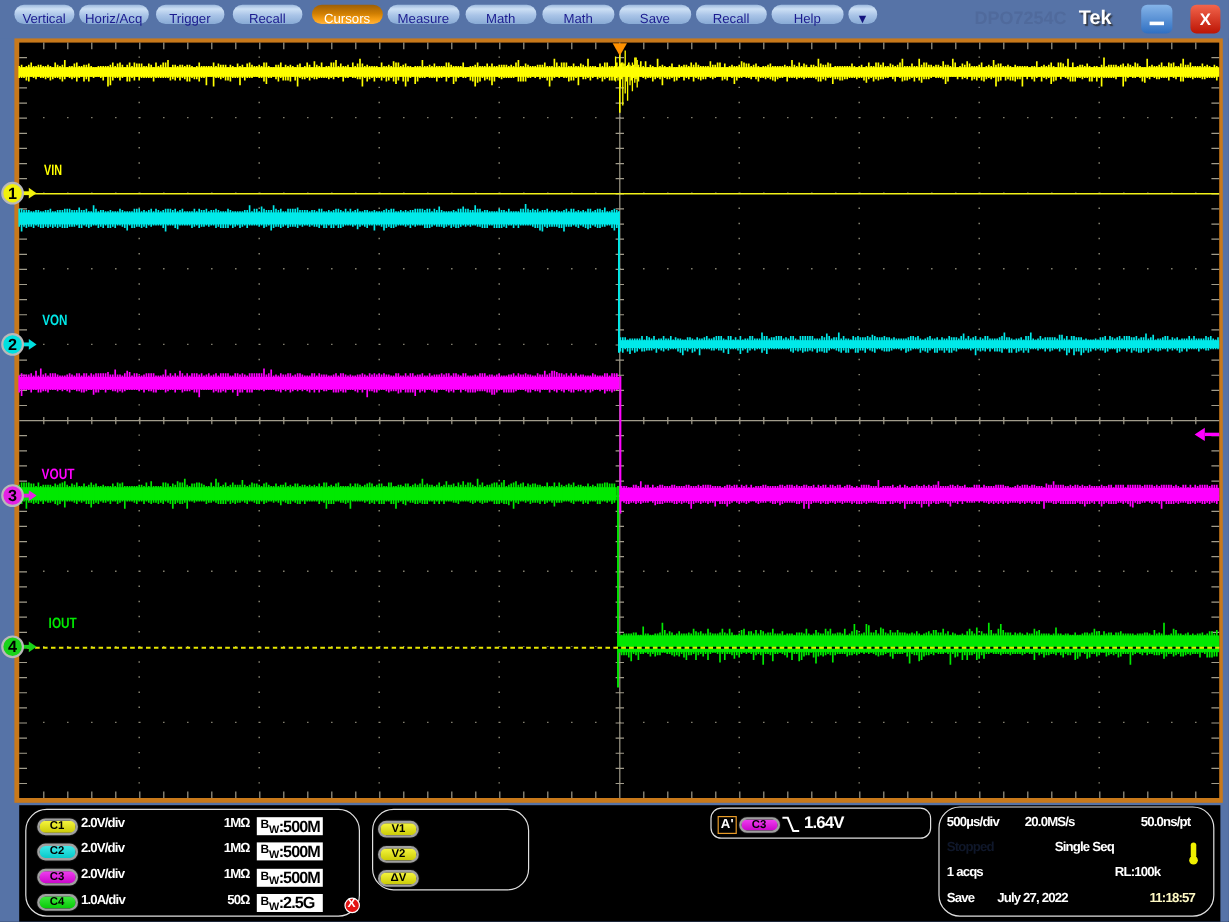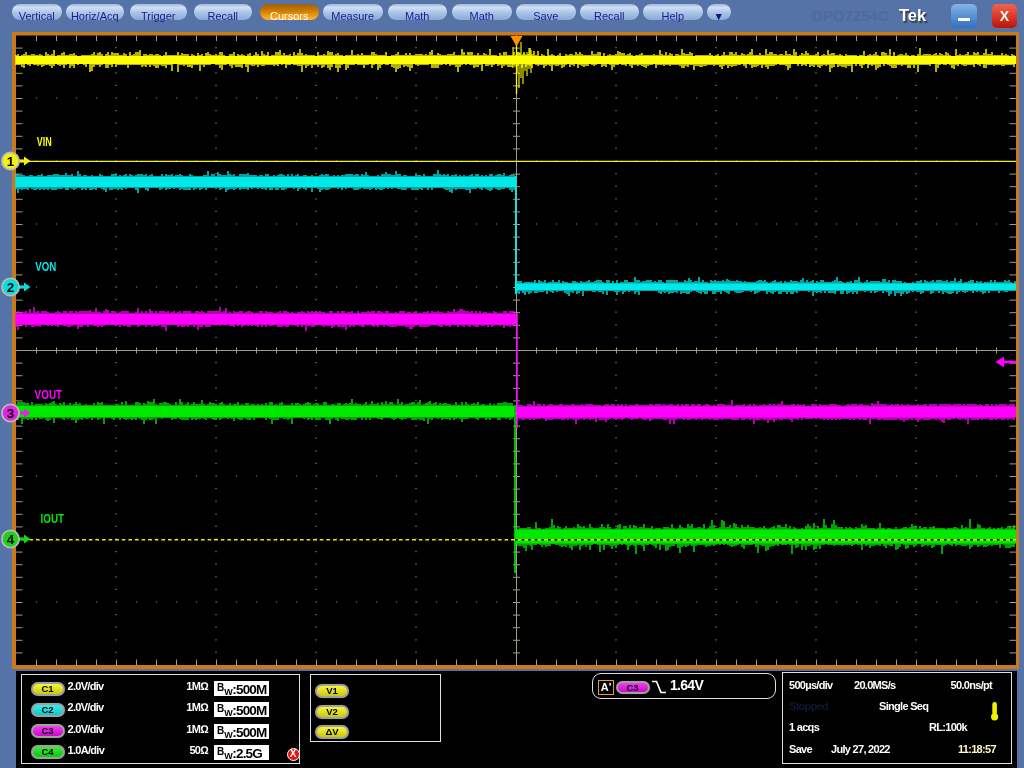--- a/index.html
+++ b/index.html
@@ -1,20 +1,20 @@
 <!DOCTYPE html>
 <html><head><meta charset="utf-8"><style>
 *{margin:0;padding:0;box-sizing:border-box}
 html,body{width:1024px;height:768px;overflow:hidden;background:#5673a7;font-family:"Liberation Sans",sans-serif}
 .abs{position:absolute}
 .btn{position:absolute;top:3.5px;height:16px;border-radius:12px;
  background:linear-gradient(#9dbade 0%,#cde0f5 22%,#a9c4e7 55%,#88aad5 100%);
  color:#1b1b8f;font-size:11px;text-align:center;line-height:24px}
 .btn.act{background:linear-gradient(#9e6007 0%,#cf7e02 45%,#f59d13 75%,#ffb23c 100%);color:#fff}
-.panel{position:absolute;border:1.5px solid #e0e0e0;border-radius:0;color:#fff;font-weight:bold}
+.panel{position:absolute;border:1.5px solid #e0e0e0;border-radius:18px;color:#fff;font-weight:bold}
 .pill{position:absolute;width:34px;height:14px;border-radius:7px;border:2px solid #a0a0a0;
  box-shadow:0 0 1px #666;color:#000;font-size:9.5px;font-weight:bold;text-align:center;line-height:10px}
 .bw{position:absolute;width:55px;height:15px;background:#fff;color:#000;line-height:14px;padding-left:3px;white-space:pre}
 .bw .b1{font-size:10px;font-weight:bold;vertical-align:3px}
 .bw .b2{font-size:9px;font-weight:bold;vertical-align:-1px;letter-spacing:-0.5px}
 .bw .b3{font-size:13.5px;font-weight:bold;letter-spacing:-0.8px}
 .t{position:absolute;white-space:pre;font-weight:bold;font-size:11px;letter-spacing:-0.7px;color:#fff;line-height:13px}
 </style></head>
 <body>
 <svg width="1024" height="768" viewBox="0 0 1024 768" style="position:absolute;left:0;top:0">

